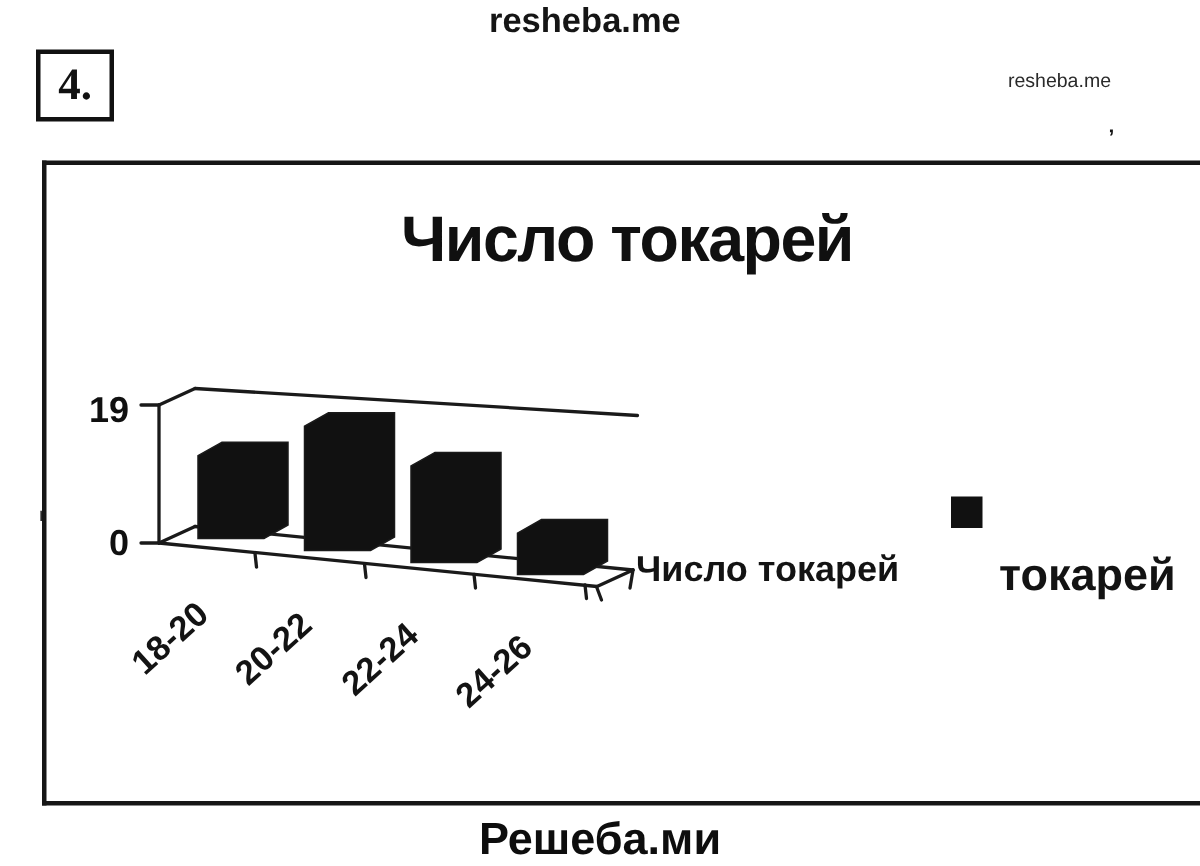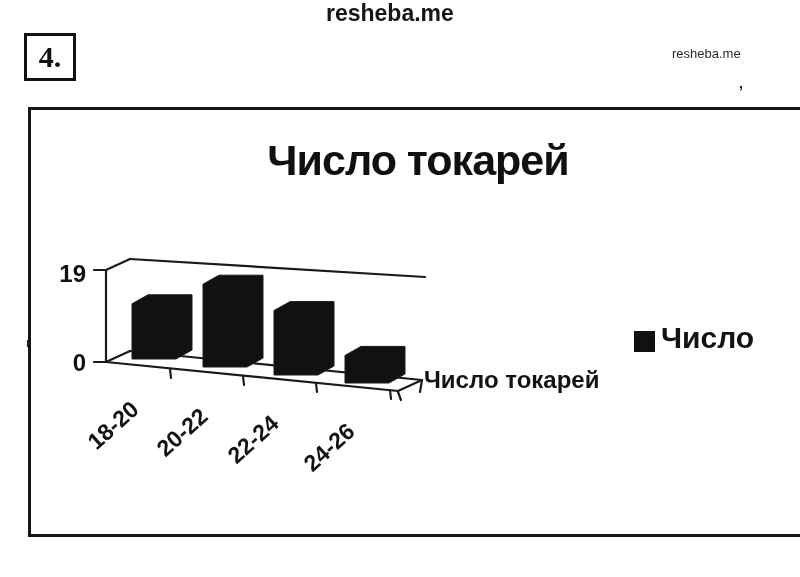--- a/index.html
+++ b/index.html
@@ -111,16 +111,17 @@
   </svg>
 
   <div class="xtick" style="left:84px;top:412px;">18-20</div>
   <div class="xtick" style="left:153px;top:419px;">20-22</div>
   <div class="xtick" style="left:224px;top:426px;">22-24</div>
   <div class="xtick" style="left:300px;top:434px;">24-26</div>
 
   <div class="xaxis-label">Число токарей</div>
 
   <div class="legend-swatch"></div>
-  <div class="legend-line1">Число</div>
+  <div class="legend-line2">токарей</div>
 
+  <div class="footer-brand">Решеба.ми</div>
 
 </div>
 
 </body></html>

